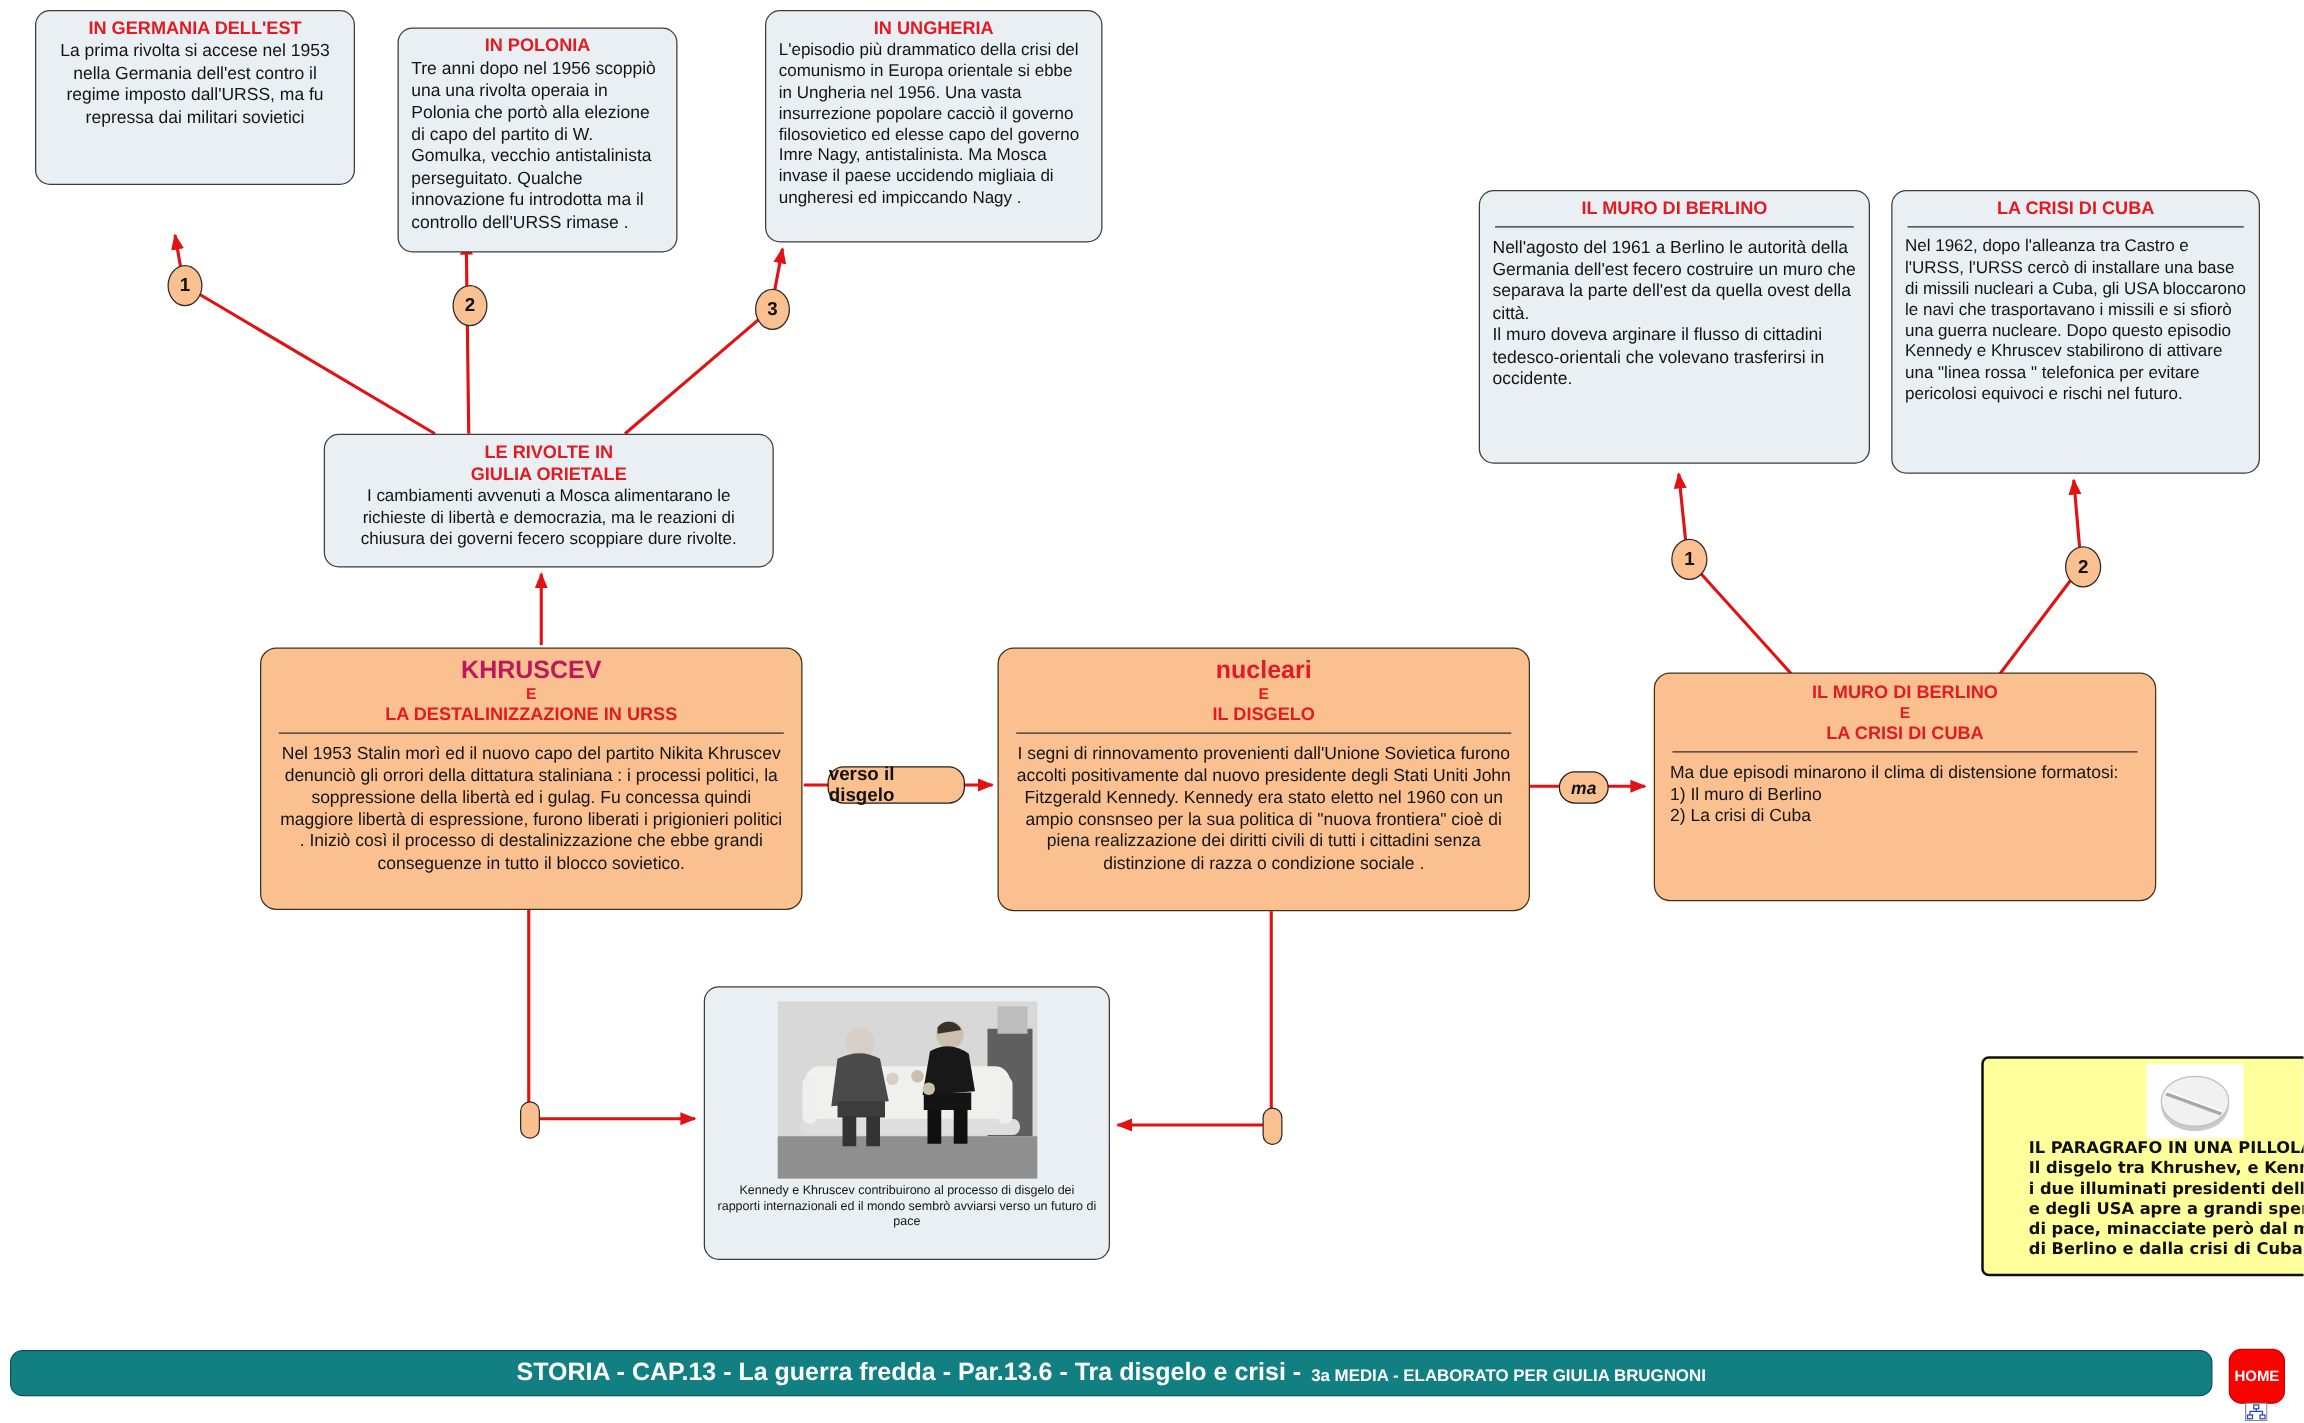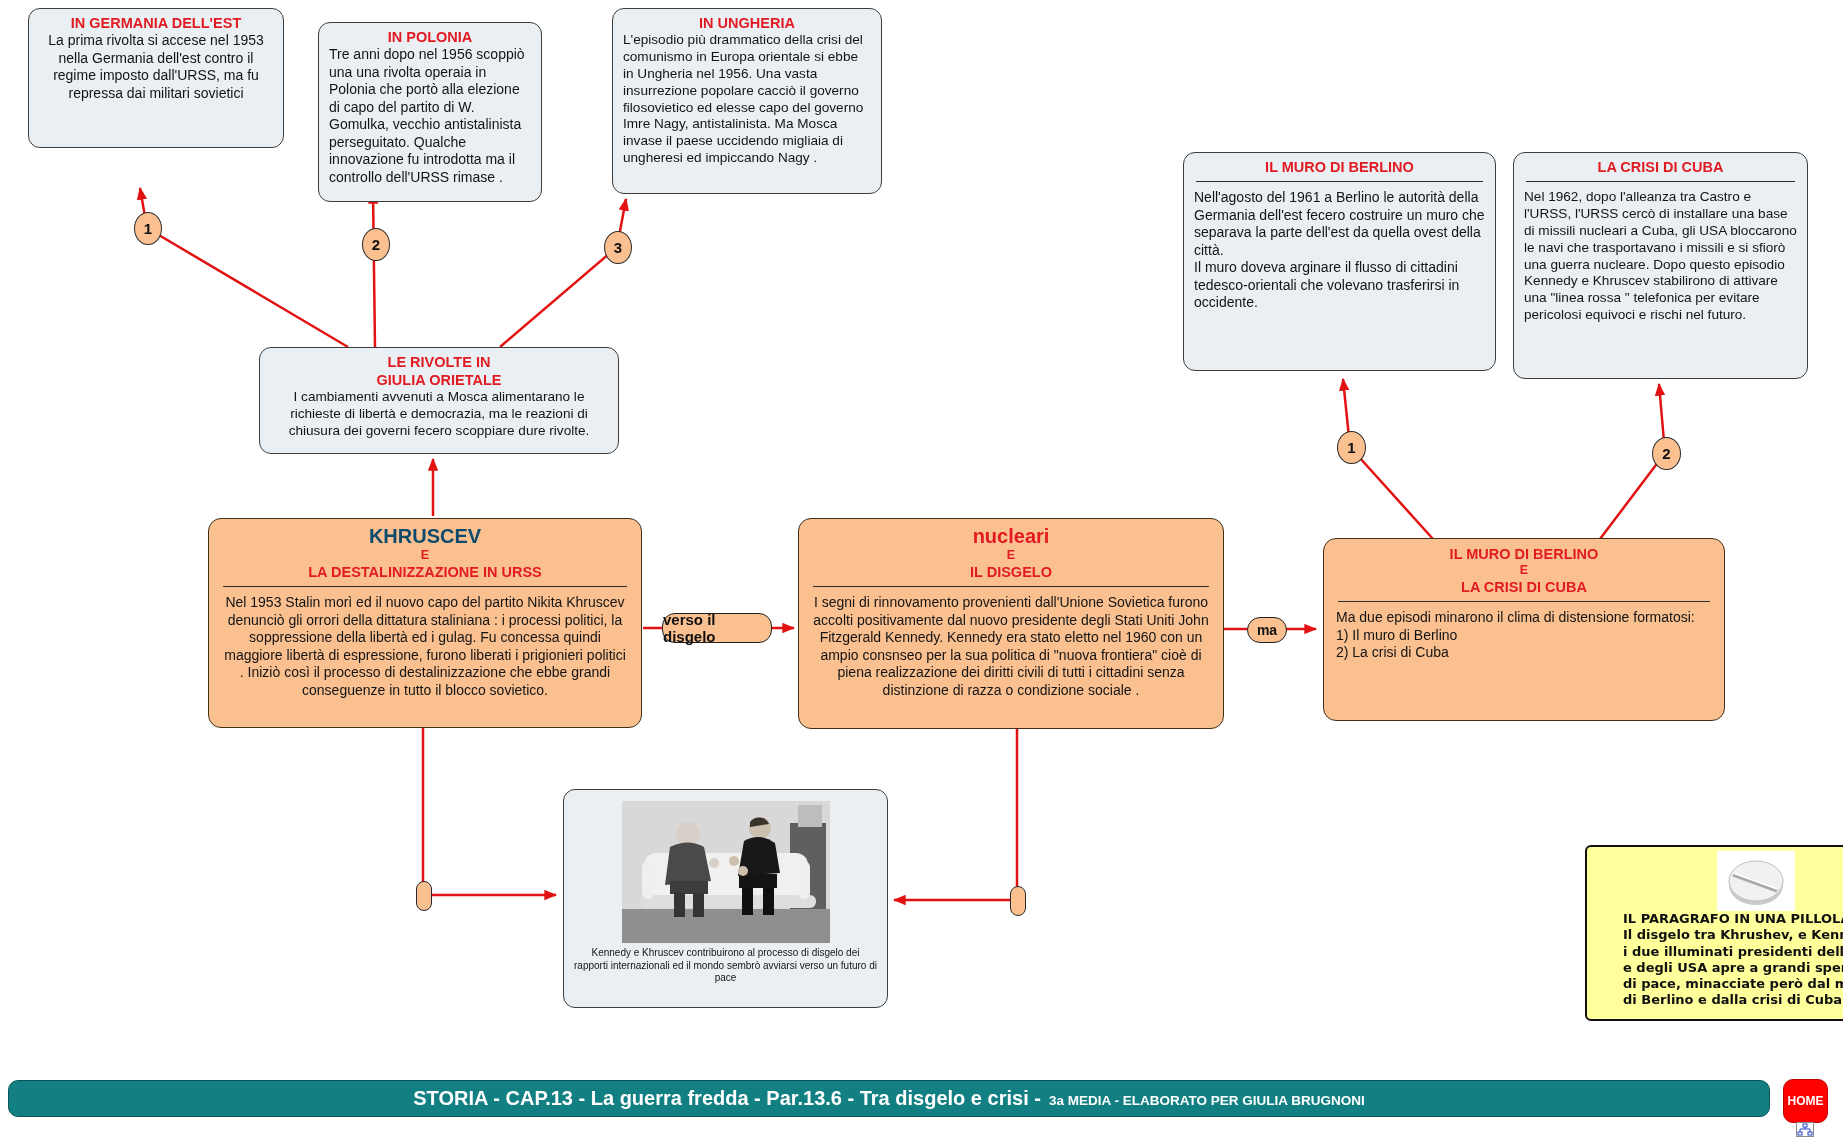--- a/index.html
+++ b/index.html
@@ -2,21 +2,21 @@
 <html><head>
 <meta charset="utf-8">
 <style>
   html,body{margin:0;padding:0;background:#ffffff;font-family:"Liberation Sans",sans-serif;}
   .canvas{position:relative;width:1843px;height:1138px;background:#ffffff;overflow:hidden;}
   .abs{position:absolute;box-sizing:border-box;}
   .arrows{position:absolute;left:0;top:0;width:1843px;height:1138px;}
   .gbox{background:#e9eff2;border:1.5px solid #3d3d3d;border-radius:12px;padding:5px 10px;color:#141414;}
   .obox{background:#fac090;border:1.8px solid #43301a;border-radius:13px;padding:6px 12px;color:#141414;}
   .t-red{color:#e21b22;font-weight:bold;text-align:center;}
-  .t-black{color:#0c4a6e;font-weight:bold;text-align:center;}
+  .t-black{color:#be185d;font-weight:bold;text-align:center;}
   .h-lg{font-size:20px;line-height:1.15;}
   .h-md{font-size:14.5px;line-height:1.25;}
   .h-sm{font-size:12.5px;line-height:1.2;}
   .sm{font-size:14px;line-height:1.25;}
   .sm2{font-size:13.6px;line-height:1.24;}
   .center{text-align:center;}
   .left{text-align:left;}
   .rule{border-bottom:1.6px solid #2e2e2e;margin:5px 2px 7px 2px;}
   .preline{white-space:pre-line;}
   .badge{position:absolute;background:#fac090;border:1.6px solid #2b2b2b;border-radius:50%;display:flex;align-items:center;justify-content:center;font-weight:bold;font-size:15px;color:#111;z-index:4;}
@@ -160,21 +160,21 @@
 di Berlino e dalla crisi di Cuba</div>
   </div>
 
   <div class="badge" style="left:134px;top:212px;width:26px;height:31px;">1</div>
   <div class="badge" style="left:362px;top:228px;width:26px;height:31px;">2</div>
   <div class="badge" style="left:604px;top:231px;width:26px;height:31px;">3</div>
   <div class="badge" style="left:1337px;top:431px;width:27px;height:31px;">1</div>
   <div class="badge" style="left:1652px;top:437px;width:27px;height:31px;">2</div>
 
   <div class="plabel" style="left:662px;top:613px;width:108px;height:28px;font-size:15px;">verso il disgelo</div>
-  <div class="plabel" style="left:1247px;top:617px;width:38px;height:24px;font-size:14px;">ma</div>
+  <div class="plabel" style="left:1247px;top:617px;width:38px;height:24px;font-size:14px;font-style:italic;">ma</div>
 
   <div class="ovalc" style="left:416px;top:881px;"></div>
   <div class="ovalc" style="left:1010px;top:886px;"></div>
 
   <div class="abs footer" style="left:8px;top:1080px;width:1762px;height:37px;">
     <span class="f-main">STORIA - CAP.13 - La guerra fredda - Par.13.6 - Tra disgelo e crisi -</span>
     <span class="f-sub">3a MEDIA - ELABORATO  PER GIULIA BRUGNONI</span>
   </div>
 
   <div class="abs home" style="left:1783px;top:1079px;width:45px;height:44px;">HOME</div>

